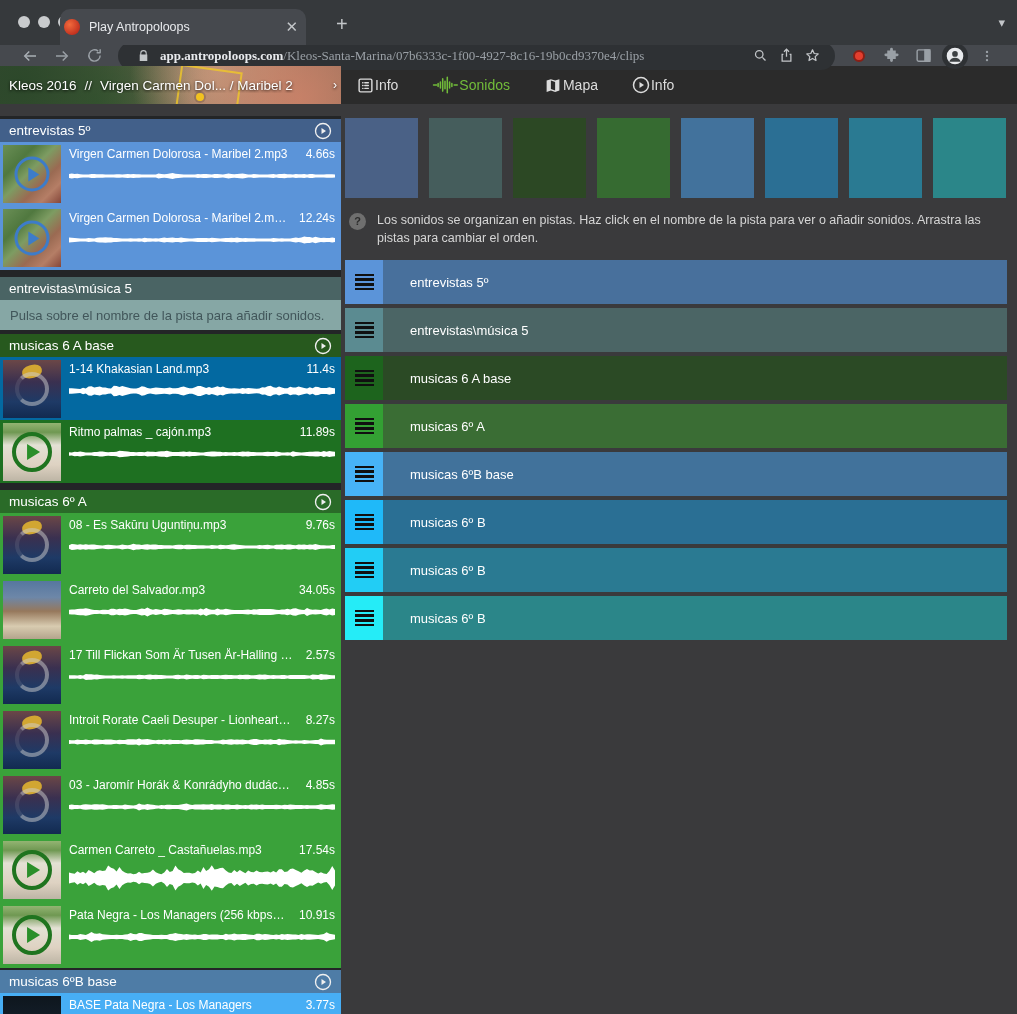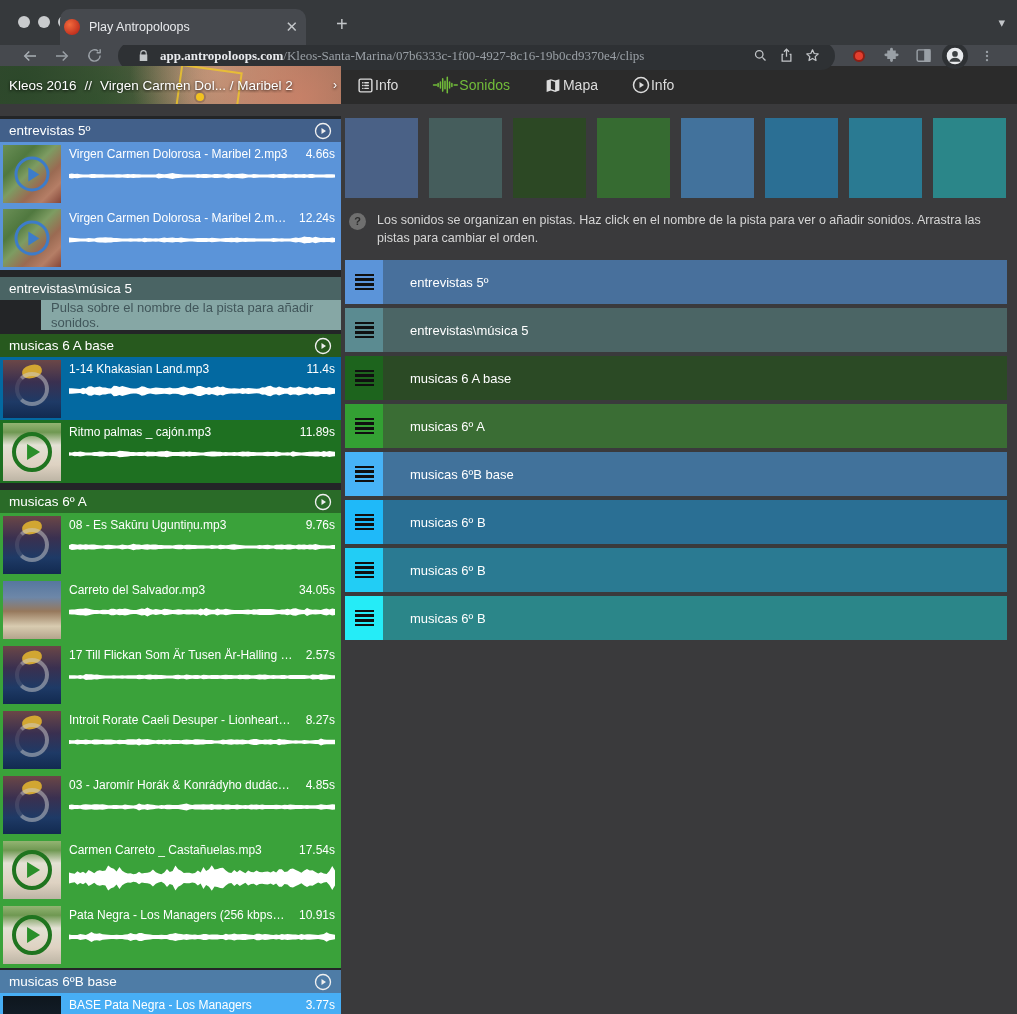--- a/index.html
+++ b/index.html
@@ -77,21 +77,21 @@
   .track-handle { width:38px; flex:none; display:flex; align-items:center; justify-content:center; }
   .hamburger i { display:block; width:19px; height:2.5px; background:#101010; margin:2.2px 0; }
   .track-body { flex:1; display:flex; align-items:center; padding-left:27px; }
   .track-label { color:#fff; font-size:13px; }
 
   
   .sb-section { overflow:hidden; }
   .sb-header { height:23px; display:flex; align-items:center; justify-content:space-between; padding:0 9px; }
   .sb-title { color:#fff; font-size:13.5px; }
   .sb-play { width:18px; height:18px; flex:none; }
-  .sb-empty { height:30px; display:flex; align-items:center; padding:12px 10px;margin-left:41px; }
+  .sb-empty { height:30px; display:flex; align-items:center; padding:12px 10px; }
   .sb-empty span { color:#41565a; font-size:13px; }
   .clip { display:flex; padding:3px 4px 0 3px; overflow:hidden; }
   .thumb { width:58px; height:58px; flex:none; position:relative; overflow:hidden; }
   .clip-main { flex:1; min-width:0; padding:2px 2px 0 8px; }
   .clip-top { display:flex; justify-content:space-between; gap:12px; }
   .clip-title { color:#fff; font-size:12px; white-space:nowrap; overflow:hidden; text-overflow:ellipsis; }
   .clip-dur { color:#fff; font-size:12px; flex:none; }
   .clip-wave { display:block; width:100%; margin-top:4px; }
 
   .thumb-plants { background:linear-gradient(135deg,#6a8f56 0%,#50783f 28%,#7d9c62 46%,#9a6a52 66%,#b57e66 82%,#84463a 100%); }

